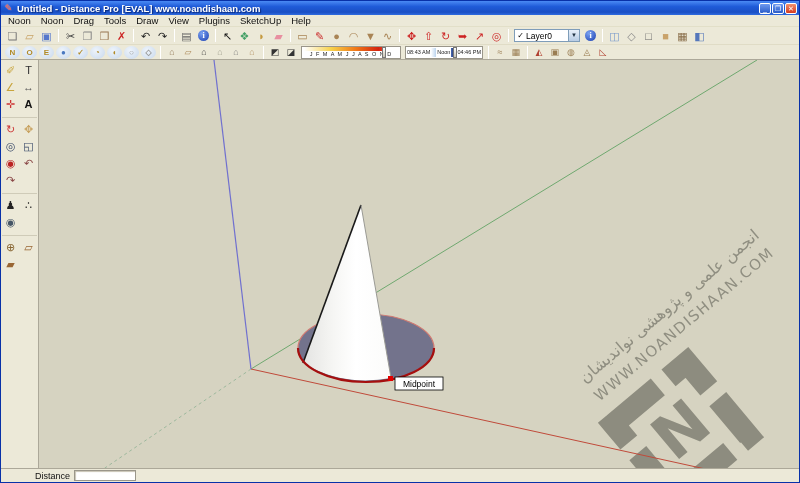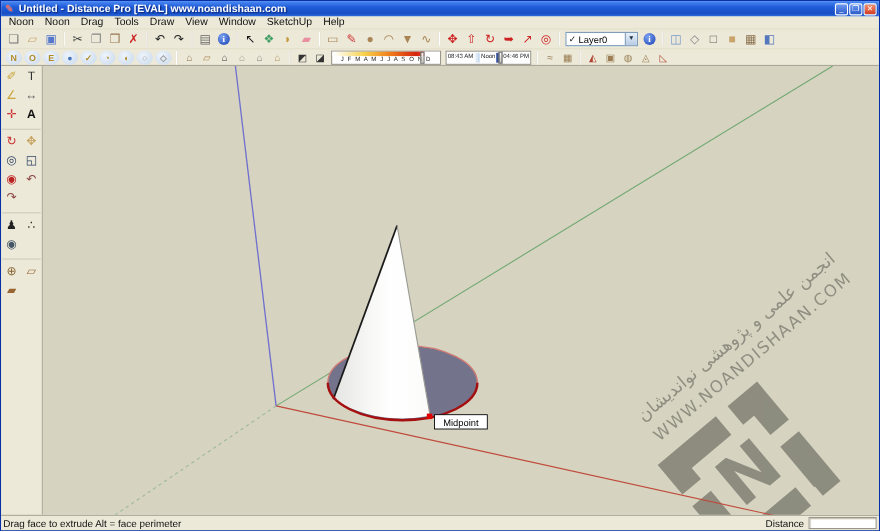--- a/index.html
+++ b/index.html
@@ -72,21 +72,21 @@
     </span>
   </div>
 
   <div class="menubar">
     <span class="menu-item">Noon</span>
     <span class="menu-item">Noon</span>
     <span class="menu-item">Drag</span>
     <span class="menu-item">Tools</span>
     <span class="menu-item">Draw</span>
     <span class="menu-item">View</span>
-    <span class="menu-item">Window</span>
+    <span class="menu-item">Plugins</span>
     <span class="menu-item">SketchUp</span>
     <span class="menu-item">Help</span>
   </div>
 
   <div class="toolbar row1">
     <div class="tbtn" style="color:#777">❏</div>
     <div class="tbtn" style="color:#c8a468">▱</div>
     <div class="tbtn" style="color:#5577cc">▣</div>
     <div class="tsep"></div>
     <div class="tbtn" style="color:#444">✂</div>
@@ -244,18 +244,17 @@
         <rect x="349" y="316" width="5" height="5" fill="#e00000"></rect>
         <g>
           <rect x="356" y="317" width="48" height="13" fill="#ffffff" stroke="#000" stroke-width="0.8"></rect>
           <text x="380" y="327" text-anchor="middle" font-size="8.5" fill="#000" font-family="Liberation Sans, sans-serif">Midpoint</text>
         </g>
       </svg>
     </div>
   </div>
 
   <div class="statusbar">
-    <span class="status-hint">Drag face to extrude  Alt = face perimeter</span>
     <span class="distance-label">Distance</span>
     <div class="vcb"></div>
   </div>
 
 </div>
 
 </body></html>

